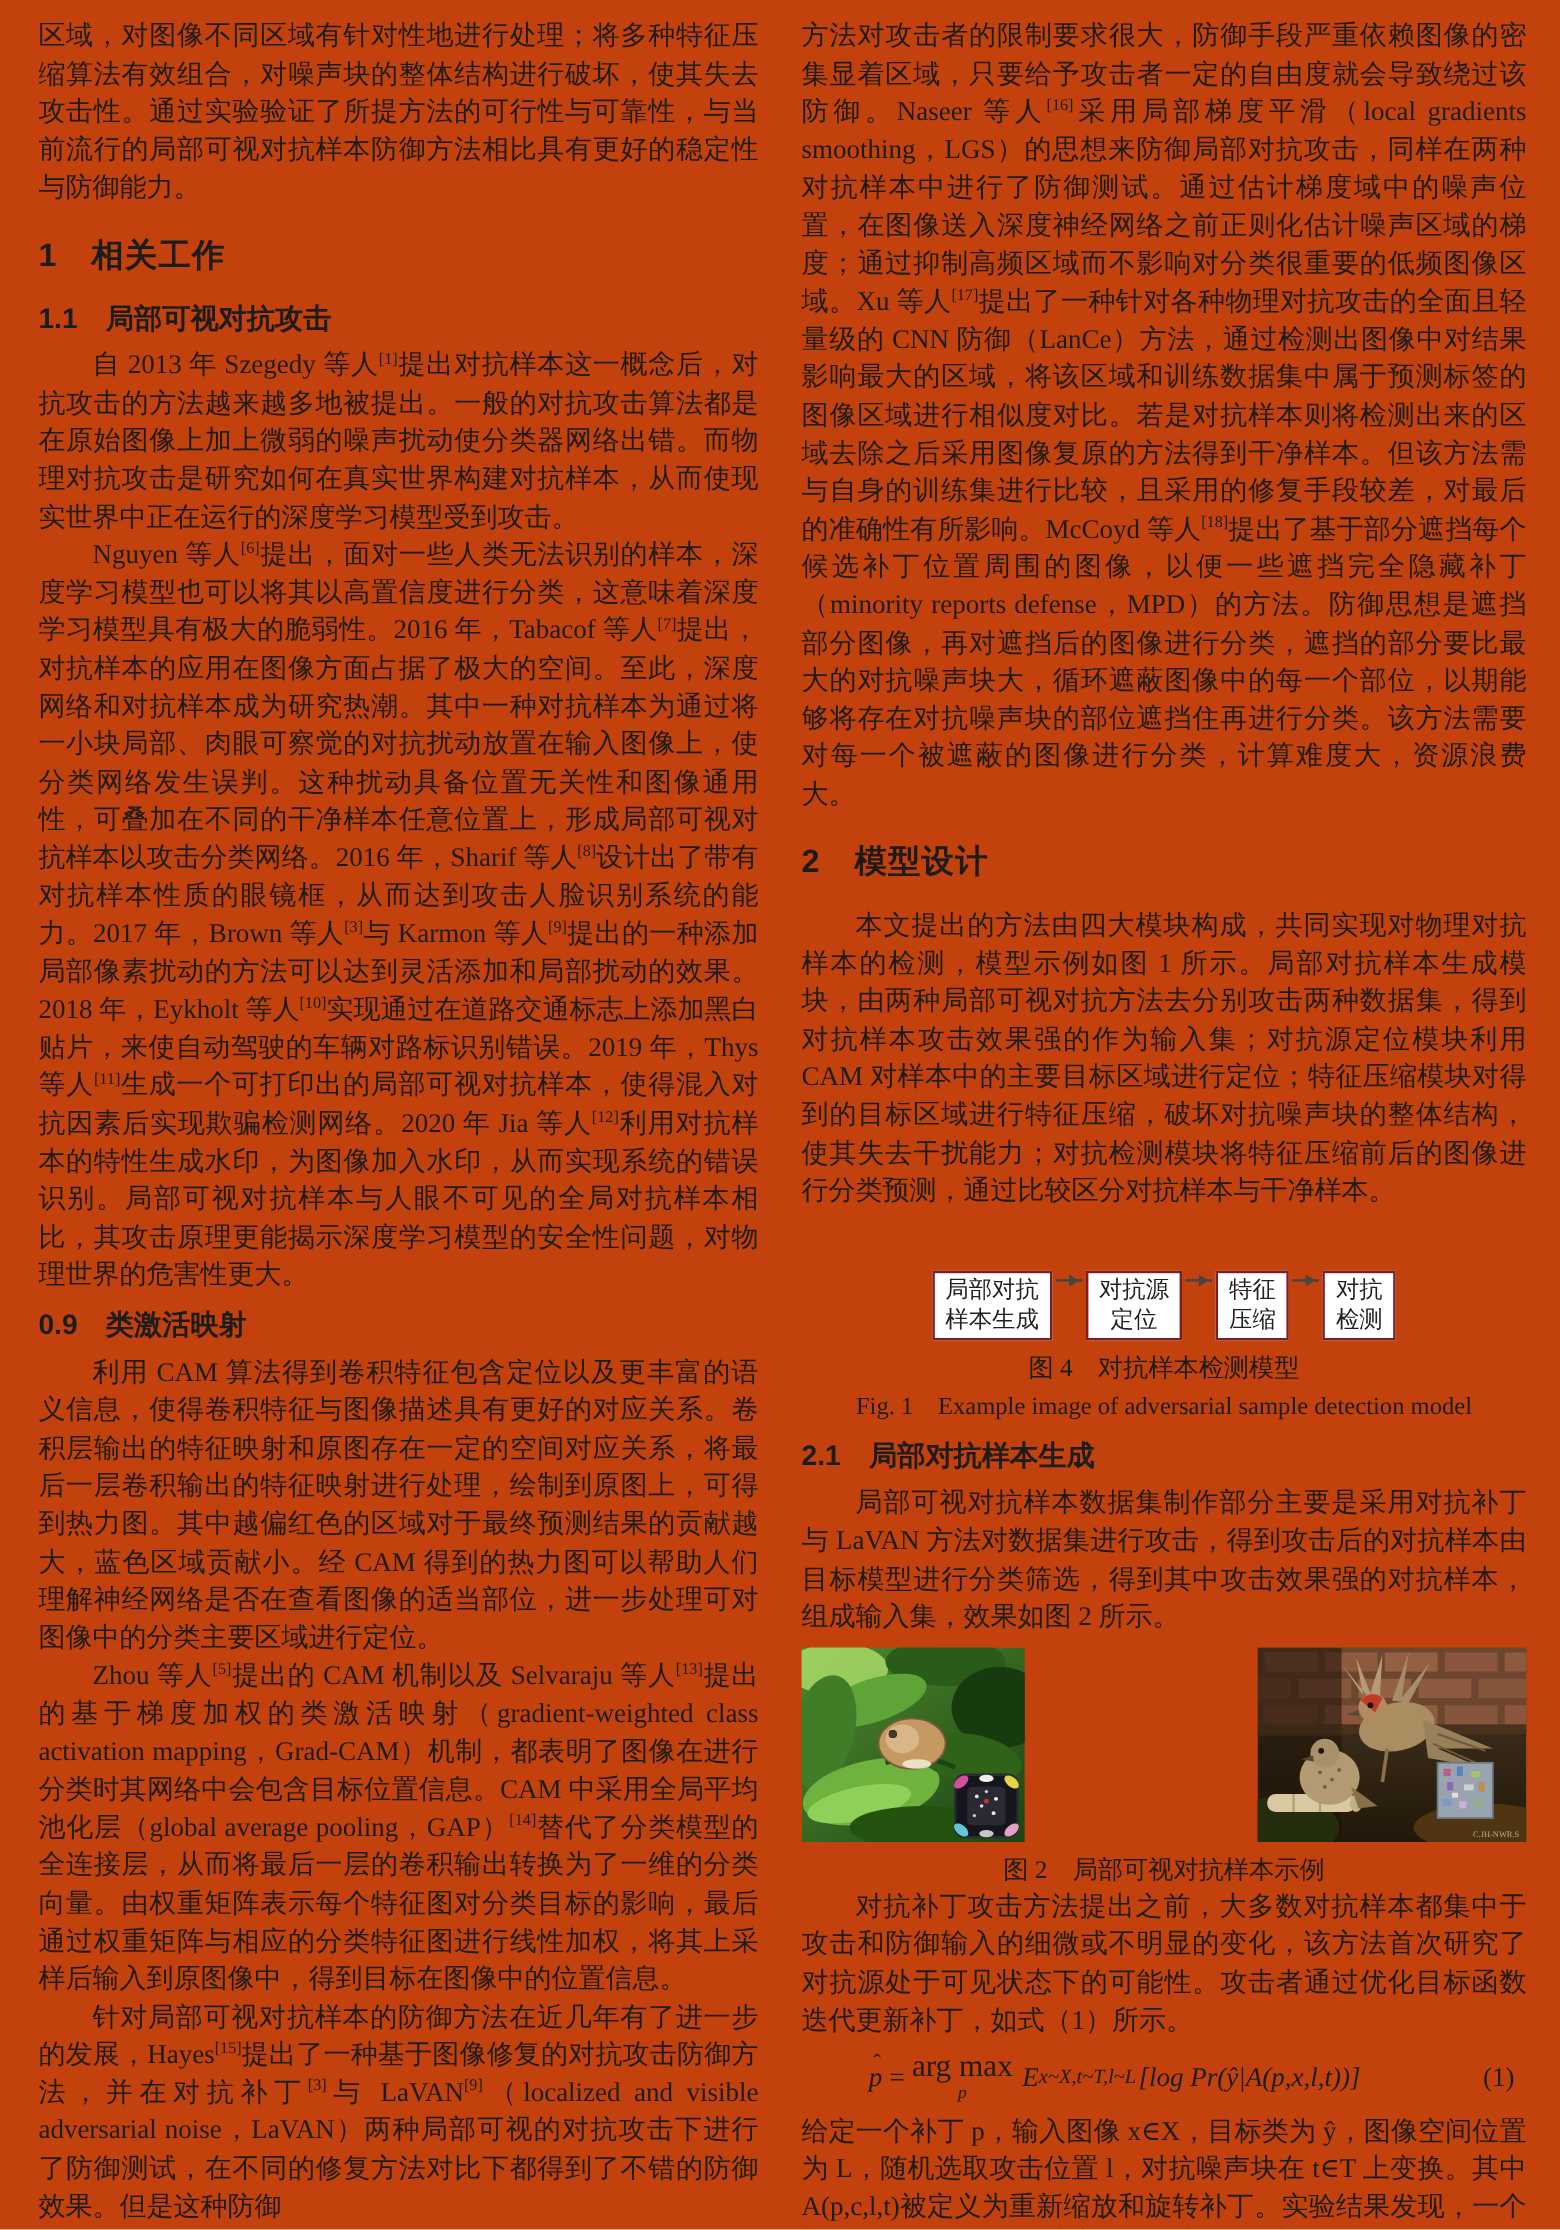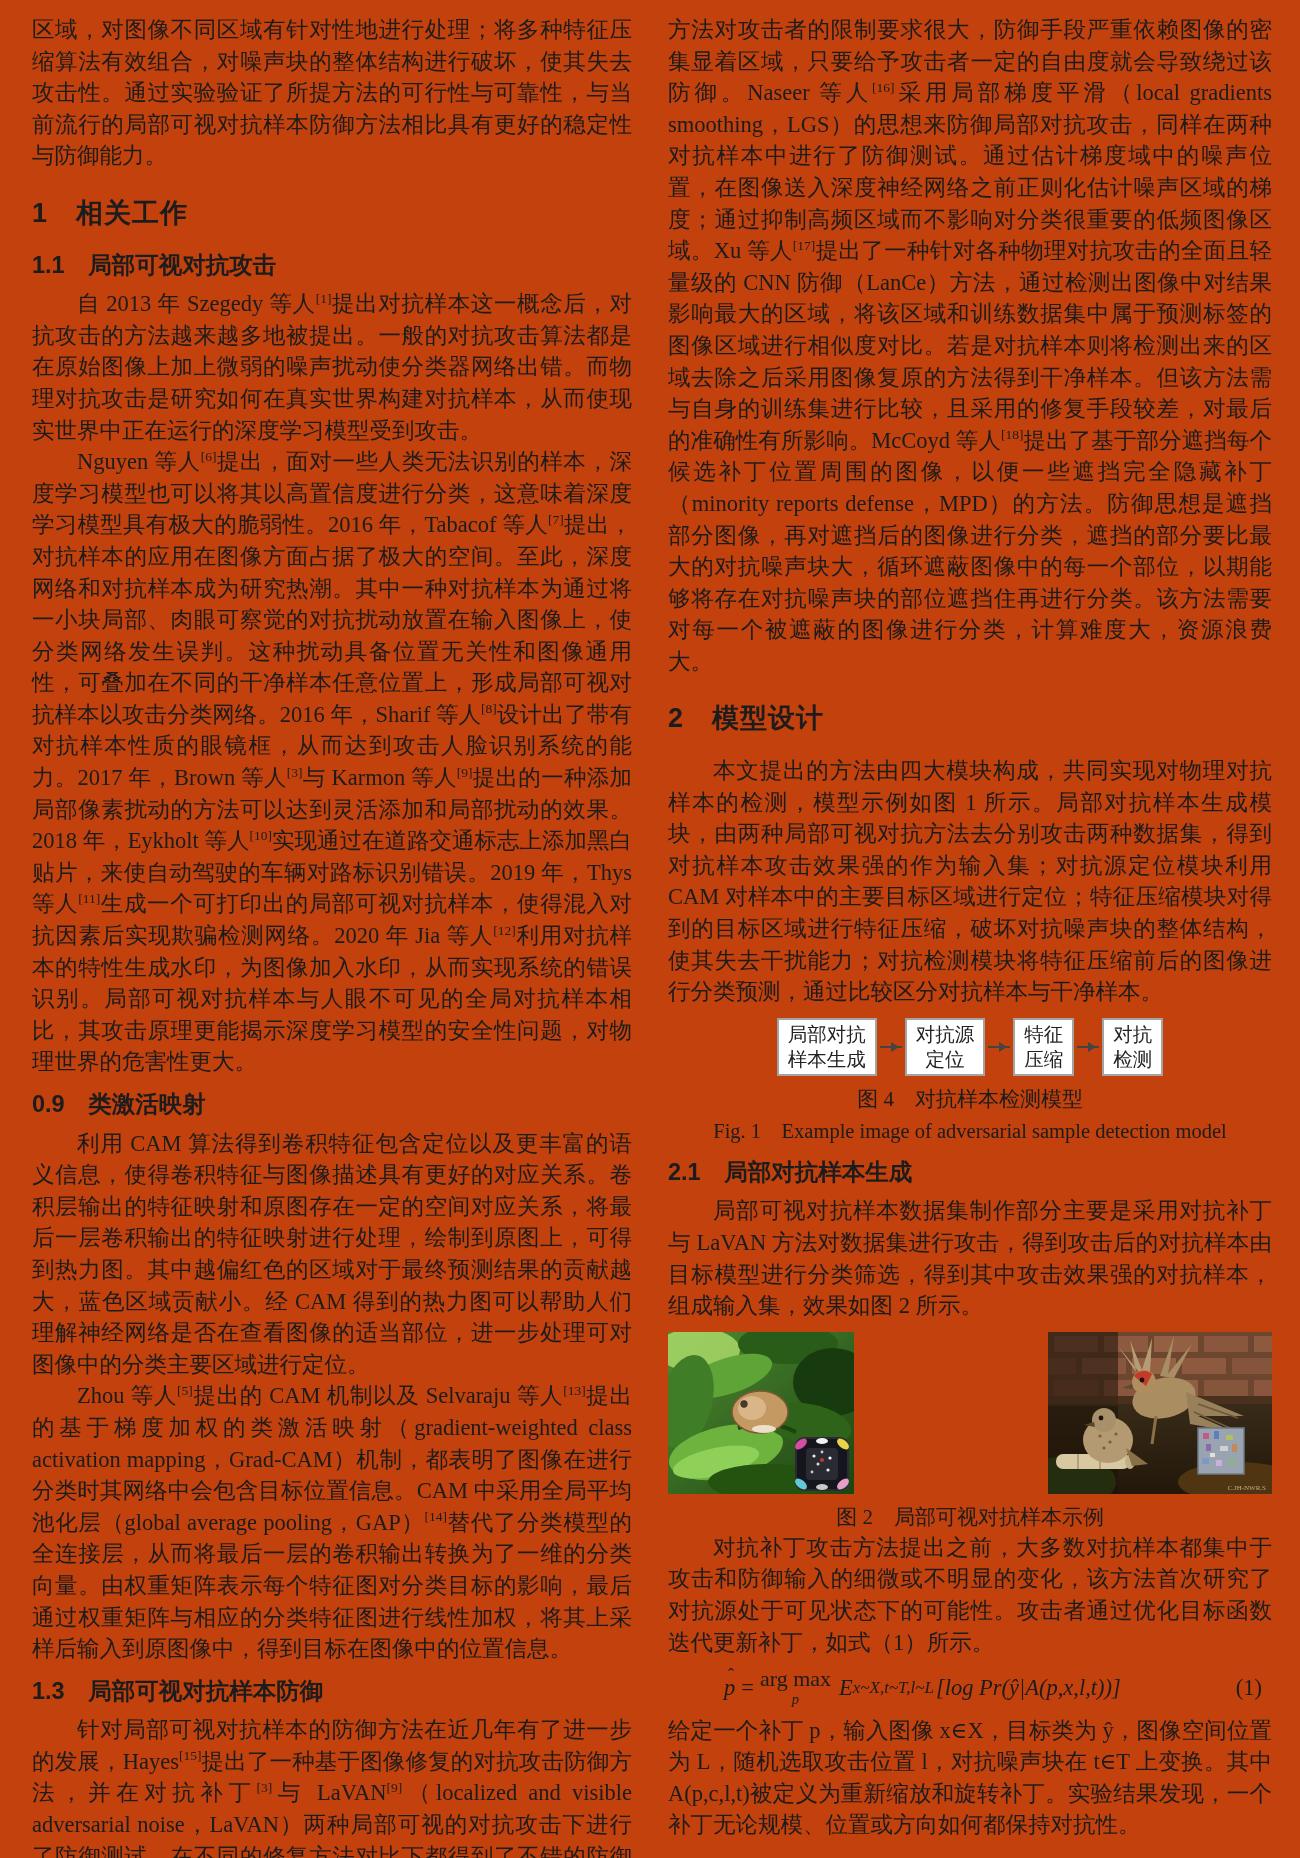--- a/index.html
+++ b/index.html
@@ -13,42 +13,42 @@
   .col-right{left:668px;width:604px;}
   p{margin:0;padding:0;}
   p.ind{text-indent:2em;}
   sup{font-size:0.6em;line-height:0;vertical-align:super;margin-top:40px;}
   h1.sec{font-family:"Liberation Sans","DejaVu Sans",sans-serif;font-weight:bold;
     font-size:27px;margin:26px 0 20px 0;text-align:left;letter-spacing:1px;}
   h2.subsec{font-family:"Liberation Sans","DejaVu Sans",sans-serif;font-weight:bold;
     font-size:23.5px;margin:11px 0 7px 0;text-align:left;}
   
   .flow{display:flex;align-items:center;justify-content:center;margin:10px 0 4px 0;}
-  .flow-box{border:2px solid #a3a3a3;padding:2px 9px;text-align:center;
-    font-size:19.5px;line-height:25px;color:#222;background:#fff;}
+  .flow-box{border:2px solid #7f1d1d;padding:2px 9px;text-align:center;
+    font-size:19.5px;line-height:25px;color:#222;background:#fff;margin-top:41px;}
   .flow-arrow{width:22px;height:0;border-top:2px solid #444;position:relative;margin:0 3px;flex:none;}
   .flow-arrow::after{content:"";position:absolute;right:-2px;top:-6px;
     border:5px solid transparent;border-left:8px solid #444;}
   .caption-zh{text-align:center;font-size:21px;margin-top:8px;line-height:30px;}
   .caption-en{text-align:center;font-size:20.5px;margin-top:2px;line-height:30px;}
   
   .fig2{margin-top:10px;}
   .fig2-row{display:flex;justify-content:space-between;align-items:flex-end;}
   .fig2-row svg{display:block;}
   .fig2-labels{display:flex;justify-content:center;font-size:21px;line-height:30px;}
   .fig2-label-a{width:186px;text-align:center;}
   .fig2-label-b{width:224px;text-align:center;}
   
   .equation{display:flex;align-items:center;margin:10px 0 8px 0;padding-left:56px;}
   .eq-var{font-style:italic;}
   .eq-hat{position:relative;display:inline-block;font-style:italic;}
   .eq-hat::before{content:"ˆ";position:absolute;top:-12px;left:4px;font-style:normal;font-size:18px;}
   .eq-rel{margin:0 6px;}
   .argmax{display:inline-flex;flex-direction:column;align-items:center;line-height:1;margin-right:8px;}
-  .argmax .op{font-style:normal;font-size:22px;}
+  .argmax .op{font-style:normal;font-size:26px;}
   .argmax .opsub{font-style:italic;font-size:14.5px;margin-top:2px;}
   .eq-E{font-style:italic;}
   .eq-sub{font-style:italic;font-size:17px;}
   .eq-body{margin-left:2px;}
   .eq-number{margin-left:auto;margin-right:10px;font-style:normal;}
 </style>
 </head>
 <body>
 
 <div class="page">
@@ -59,21 +59,20 @@
     <h1 class="sec">1　相关工作</h1>
 
     <h2 class="subsec">1.1　局部可视对抗攻击</h2>
     <p class="ind">自 2013 年 Szegedy 等人<sup>[1]</sup>提出对抗样本这一概念后，对抗攻击的方法越来越多地被提出。一般的对抗攻击算法都是在原始图像上加上微弱的噪声扰动使分类器网络出错。而物理对抗攻击是研究如何在真实世界构建对抗样本，从而使现实世界中正在运行的深度学习模型受到攻击。</p>
     <p class="ind">Nguyen 等人<sup>[6]</sup>提出，面对一些人类无法识别的样本，深度学习模型也可以将其以高置信度进行分类，这意味着深度学习模型具有极大的脆弱性。2016 年，Tabacof 等人<sup>[7]</sup>提出，对抗样本的应用在图像方面占据了极大的空间。至此，深度网络和对抗样本成为研究热潮。其中一种对抗样本为通过将一小块局部、肉眼可察觉的对抗扰动放置在输入图像上，使分类网络发生误判。这种扰动具备位置无关性和图像通用性，可叠加在不同的干净样本任意位置上，形成局部可视对抗样本以攻击分类网络。2016 年，Sharif 等人<sup>[8]</sup>设计出了带有对抗样本性质的眼镜框，从而达到攻击人脸识别系统的能力。2017 年，Brown 等人<sup>[3]</sup>与 Karmon 等人<sup>[9]</sup>提出的一种添加局部像素扰动的方法可以达到灵活添加和局部扰动的效果。2018 年，Eykholt 等人<sup>[10]</sup>实现通过在道路交通标志上添加黑白贴片，来使自动驾驶的车辆对路标识别错误。2019 年，Thys 等人<sup>[11]</sup>生成一个可打印出的局部可视对抗样本，使得混入对抗因素后实现欺骗检测网络。2020 年 Jia 等人<sup>[12]</sup>利用对抗样本的特性生成水印，为图像加入水印，从而实现系统的错误识别。局部可视对抗样本与人眼不可见的全局对抗样本相比，其攻击原理更能揭示深度学习模型的安全性问题，对物理世界的危害性更大。</p>
 
     <h2 class="subsec">0.9　类激活映射</h2>
     <p class="ind">利用 CAM 算法得到卷积特征包含定位以及更丰富的语义信息，使得卷积特征与图像描述具有更好的对应关系。卷积层输出的特征映射和原图存在一定的空间对应关系，将最后一层卷积输出的特征映射进行处理，绘制到原图上，可得到热力图。其中越偏红色的区域对于最终预测结果的贡献越大，蓝色区域贡献小。经 CAM 得到的热力图可以帮助人们理解神经网络是否在查看图像的适当部位，进一步处理可对图像中的分类主要区域进行定位。</p>
     <p class="ind">Zhou 等人<sup>[5]</sup>提出的 CAM 机制以及 Selvaraju 等人<sup>[13]</sup>提出的基于梯度加权的类激活映射（gradient-weighted class activation mapping，Grad-CAM）机制，都表明了图像在进行分类时其网络中会包含目标位置信息。CAM 中采用全局平均池化层（global average pooling，GAP）<sup>[14]</sup>替代了分类模型的全连接层，从而将最后一层的卷积输出转换为了一维的分类向量。由权重矩阵表示每个特征图对分类目标的影响，最后通过权重矩阵与相应的分类特征图进行线性加权，将其上采样后输入到原图像中，得到目标在图像中的位置信息。</p>
 
-    <h2 class="subsec">1.3　局部可视对抗样本防御</h2>
     <p class="ind">针对局部可视对抗样本的防御方法在近几年有了进一步的发展，Hayes<sup>[15]</sup>提出了一种基于图像修复的对抗攻击防御方法，并在对抗补丁<sup>[3]</sup>与 LaVAN<sup>[9]</sup>（localized and visible adversarial noise，LaVAN）两种局部可视的对抗攻击下进行了防御测试，在不同的修复方法对比下都得到了不错的防御效果。但是这种防御</p>
   </div>
 
   <div class="col col-right">
     <p>方法对攻击者的限制要求很大，防御手段严重依赖图像的密集显着区域，只要给予攻击者一定的自由度就会导致绕过该防御。Naseer 等人<sup>[16]</sup>采用局部梯度平滑（local gradients smoothing，LGS）的思想来防御局部对抗攻击，同样在两种对抗样本中进行了防御测试。通过估计梯度域中的噪声位置，在图像送入深度神经网络之前正则化估计噪声区域的梯度；通过抑制高频区域而不影响对分类很重要的低频图像区域。Xu 等人<sup>[17]</sup>提出了一种针对各种物理对抗攻击的全面且轻量级的 CNN 防御（LanCe）方法，通过检测出图像中对结果影响最大的区域，将该区域和训练数据集中属于预测标签的图像区域进行相似度对比。若是对抗样本则将检测出来的区域去除之后采用图像复原的方法得到干净样本。但该方法需与自身的训练集进行比较，且采用的修复手段较差，对最后的准确性有所影响。McCoyd 等人<sup>[18]</sup>提出了基于部分遮挡每个候选补丁位置周围的图像，以便一些遮挡完全隐藏补丁（minority reports defense，MPD）的方法。防御思想是遮挡部分图像，再对遮挡后的图像进行分类，遮挡的部分要比最大的对抗噪声块大，循环遮蔽图像中的每一个部位，以期能够将存在对抗噪声块的部位遮挡住再进行分类。该方法需要对每一个被遮蔽的图像进行分类，计算难度大，资源浪费大。</p>
 
     <h1 class="sec">2　模型设计</h1>
     <p class="ind">本文提出的方法由四大模块构成，共同实现对物理对抗样本的检测，模型示例如图 1 所示。局部对抗样本生成模块，由两种局部可视对抗方法去分别攻击两种数据集，得到对抗样本攻击效果强的作为输入集；对抗源定位模块利用 CAM 对样本中的主要目标区域进行定位；特征压缩模块对得到的目标区域进行特征压缩，破坏对抗噪声块的整体结构，使其失去干扰能力；对抗检测模块将特征压缩前后的图像进行分类预测，通过比较区分对抗样本与干净样本。</p>
 
     <div class="flow">

